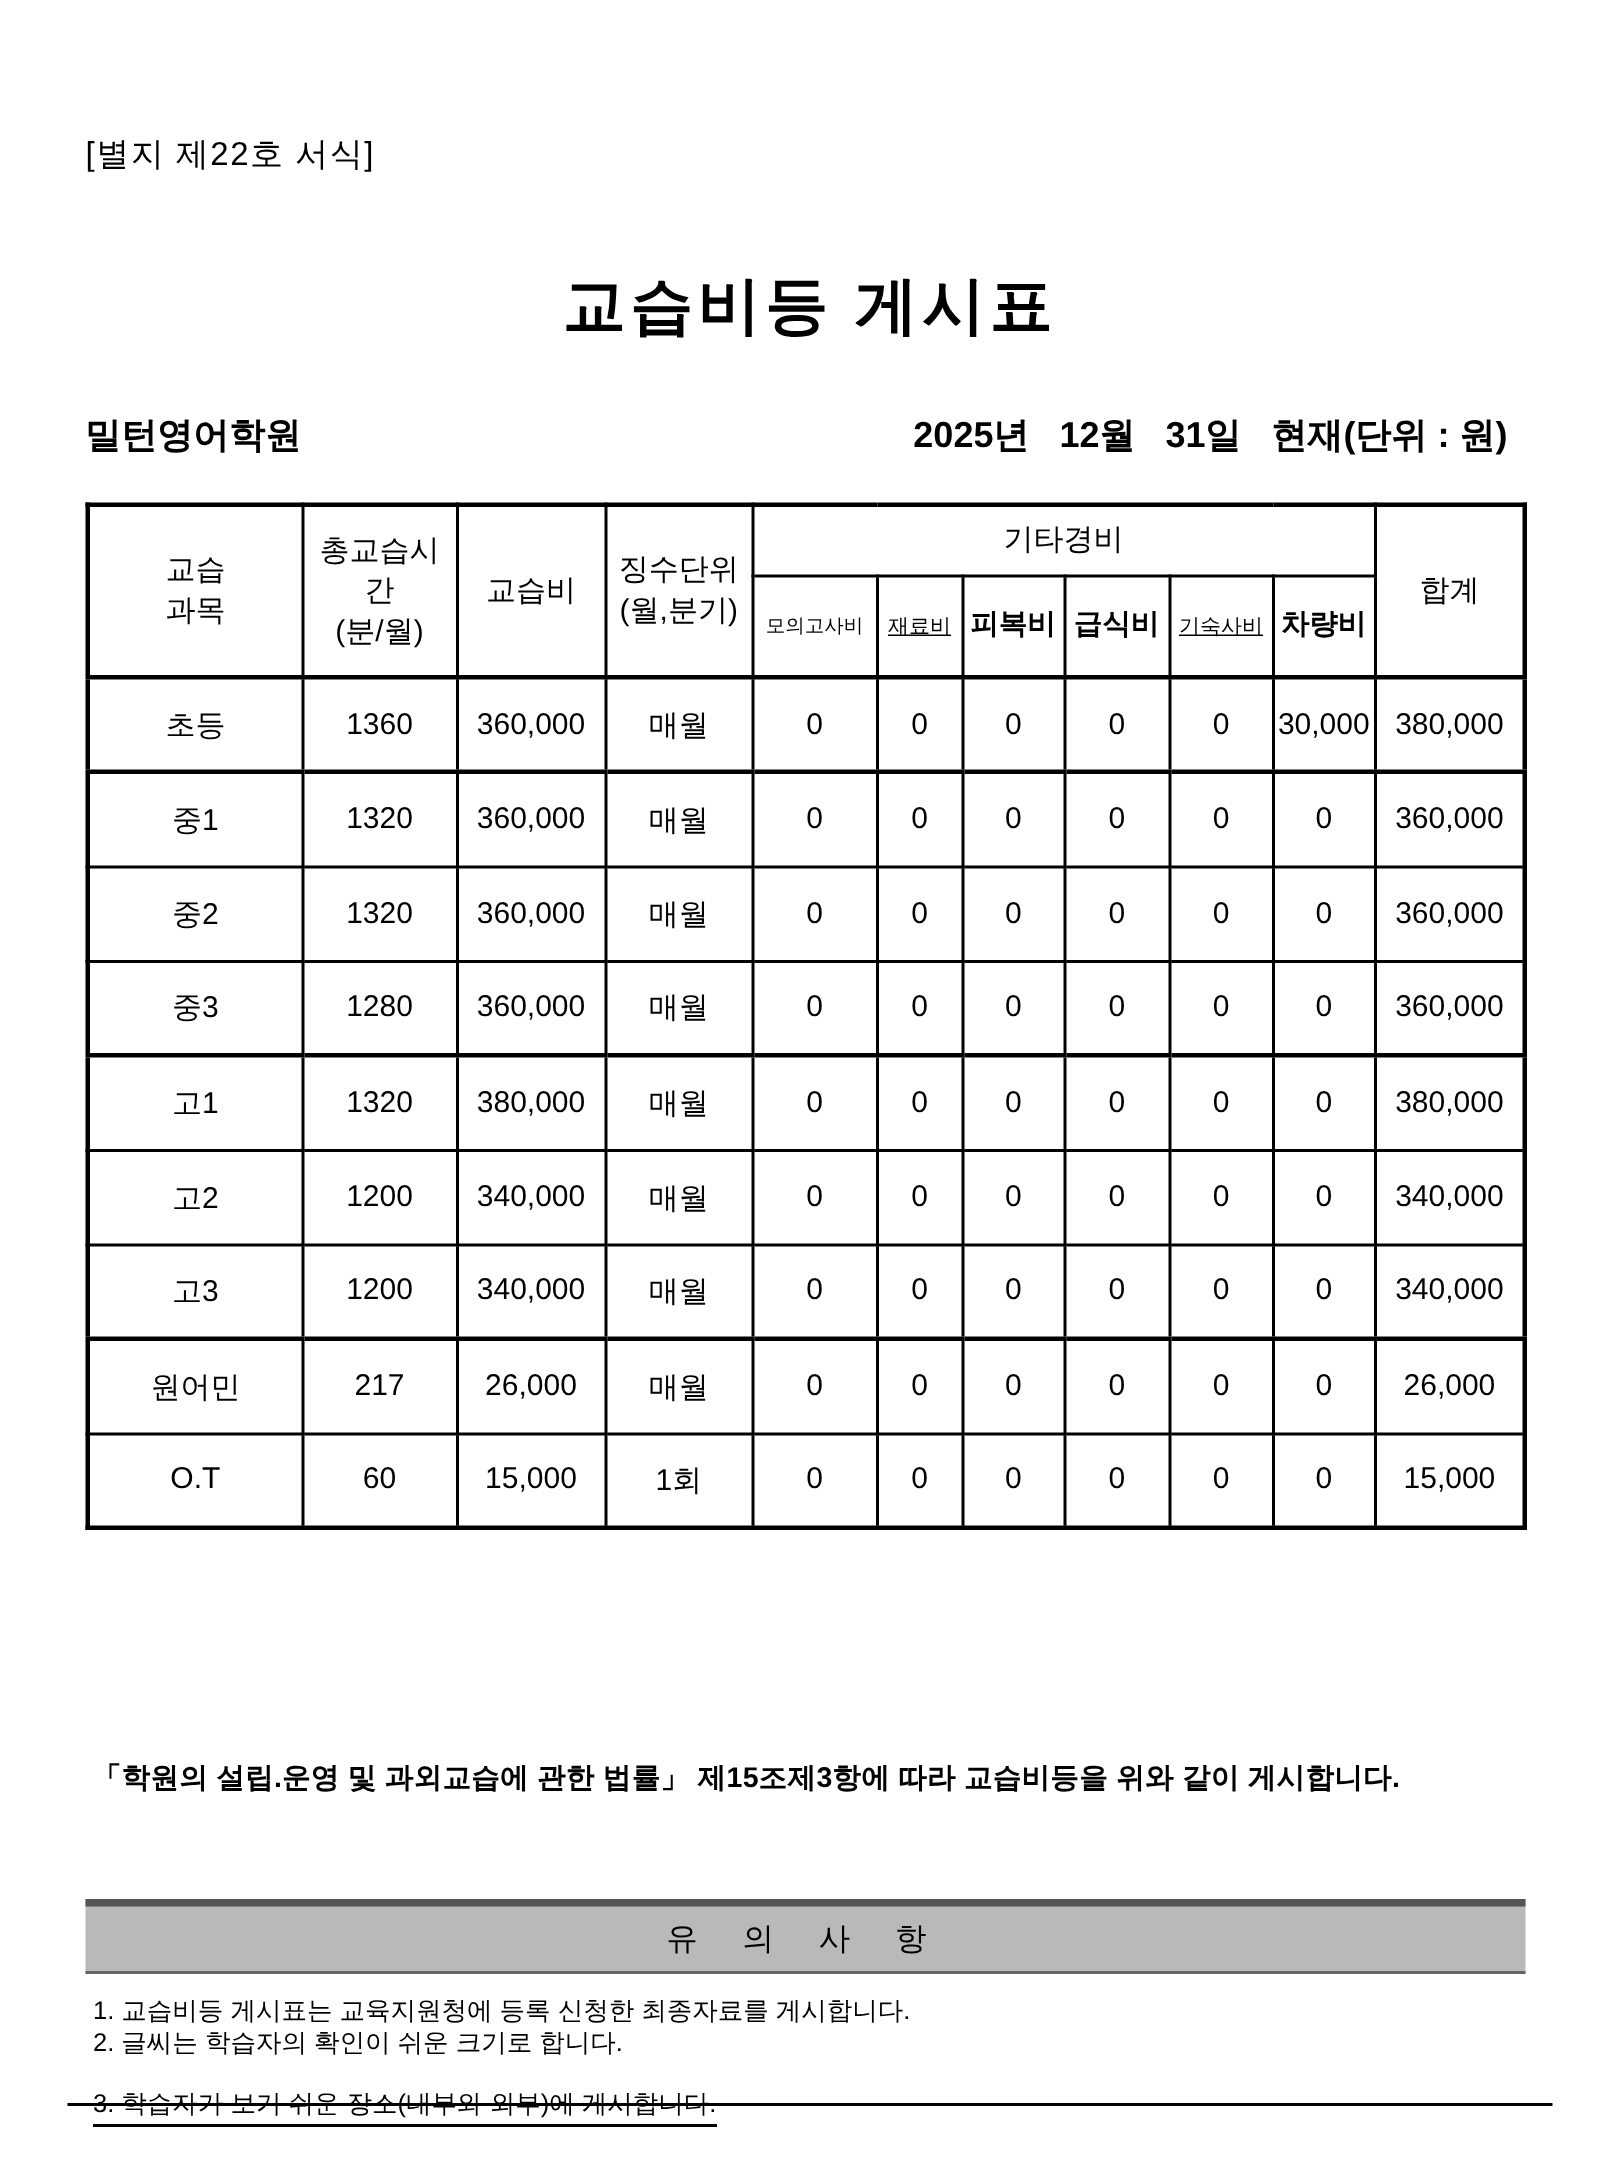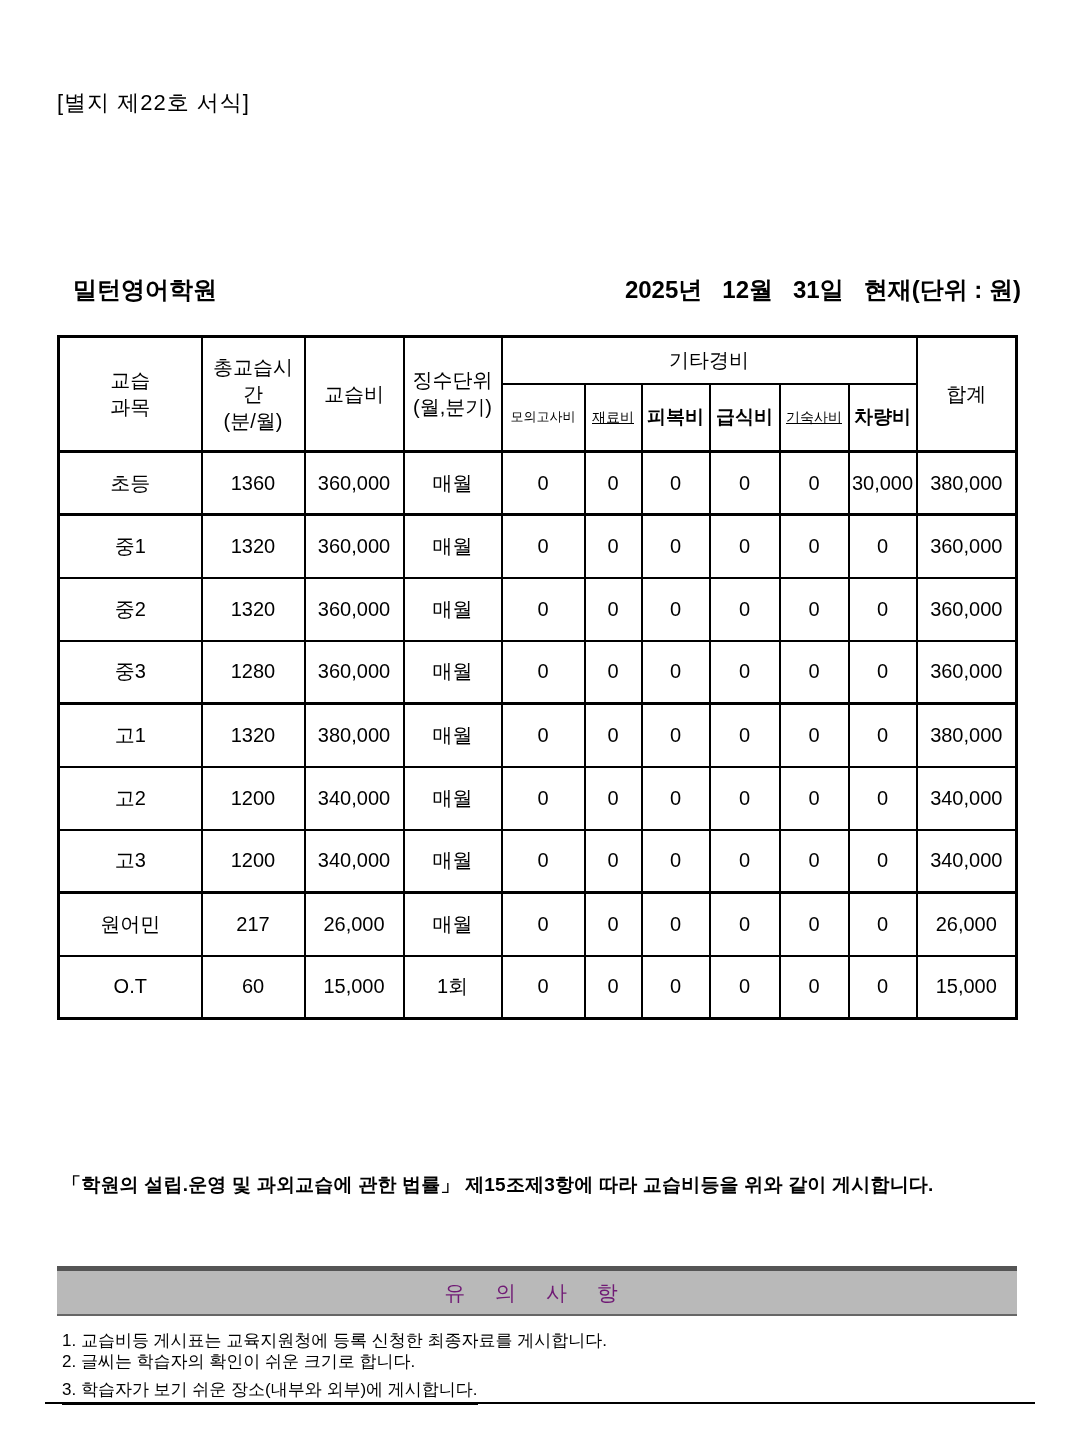--- a/index.html
+++ b/index.html
@@ -14,21 +14,21 @@
   .form-label { position:absolute; left:57px; top:58px; font-size:22px; letter-spacing:1px;margin-top:30px; }
 
   .doc-title {
     position:absolute; left:0; top:176px; width:1080px;
     text-align:center; font-size:42px; font-weight:700; letter-spacing:3px;
   }
 
   .meta-row {
     position:absolute; left:57px; top:274px; width:948px;
     display:flex; justify-content:space-between; align-items:baseline;
-    font-size:24px; font-weight:700;margin-left:16px;
+    font-size:24px; font-weight:700;
   }
   .meta-date { white-space:pre; }
 
   
   table.fee-table {
     position:absolute; left:57px; top:335px;
     width:958px; border-collapse:collapse; table-layout:fixed;
     border:3px solid #000;
   }
   .fee-table th, .fee-table td {
@@ -51,37 +51,38 @@
     position:absolute; left:62px; top:1172px; width:960px;
     font-size:19px; font-weight:700; letter-spacing:0.2px;
   }
   .signer-row { position:absolute; left:57px; top:1228px; width:948px; height:30px; }
   .signer-label { position:absolute; left:245px; top:0; font-size:20px; font-weight:600; letter-spacing:1px; }
   .signature { position:absolute; right:10px; top:4px; font-size:18px; color:#999; letter-spacing:1px; }
 
   .notice-banner {
     position:absolute; left:57px; top:1266px; width:960px; height:50px;
     background:#b9b9b9; border-top:5px solid #555; border-bottom:2px solid #666;
-    text-align:center; font-size:21px; line-height:44px; letter-spacing:12px; color:#701a75;
+    text-align:center; font-size:21px; line-height:44px; letter-spacing:12px; color:#000000;
   }
   .notice-list { position:absolute; left:62px; top:1331px; width:960px; font-size:17px; }
   .notice-list .notice-item { line-height:1.23; }
   .notice-list .notice-item.underlined {
-    margin-top:7px; display:inline-block;
+    margin-top:20px; display:inline-block;
     border-bottom:2px solid #000; padding-bottom:2px;
   }
   .bottom-rule { position:absolute; left:45px; top:1402px; width:990px; border-top:2px solid #000; }
 </style>
 </head>
 <body>
 
 <div class="page">
 
   <div class="form-label">[별지 제22호 서식]</div>
 
+  <div class="doc-title">교습비등 게시표</div>
 
   <div class="meta-row">
     <span class="meta-academy">밀턴영어학원</span>
     <span class="meta-date">2025년   12월   31일   현재(단위 : 원)</span>
   </div>
 
   <table class="fee-table">
     <colgroup>
       <col style="width:143px">
         <col style="width:103px">

